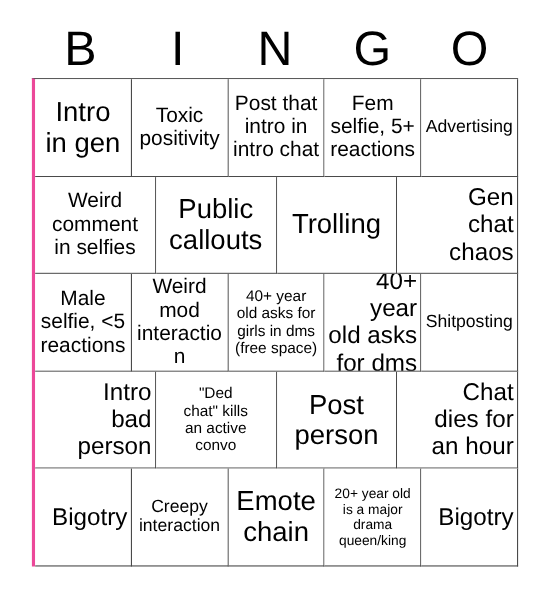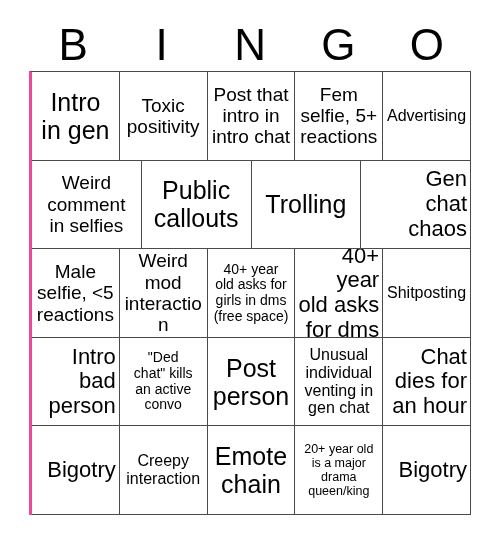--- a/index.html
+++ b/index.html
@@ -189,26 +189,20 @@
       <div class="bingo-cell fs-s">
           <span class="cell-text">"Ded
 chat" kills
 an active
 convo</span>
         </div>
       <div class="bingo-cell fs-xxl">
           <span class="cell-text">Post
 person</span>
         </div>
-      <div class="bingo-cell fs-m">
-          <span class="cell-text">Unusual
-individual
-venting in
-gen chat</span>
-        </div>
       <div class="bingo-cell fs-xl">
           <span class="cell-text">Chat
 dies for
 an hour</span>
         </div>
     </div>
 
     <div class="bingo-row">
       <div class="bingo-cell fs-xl">
           <span class="cell-text">Bigotry</span>

